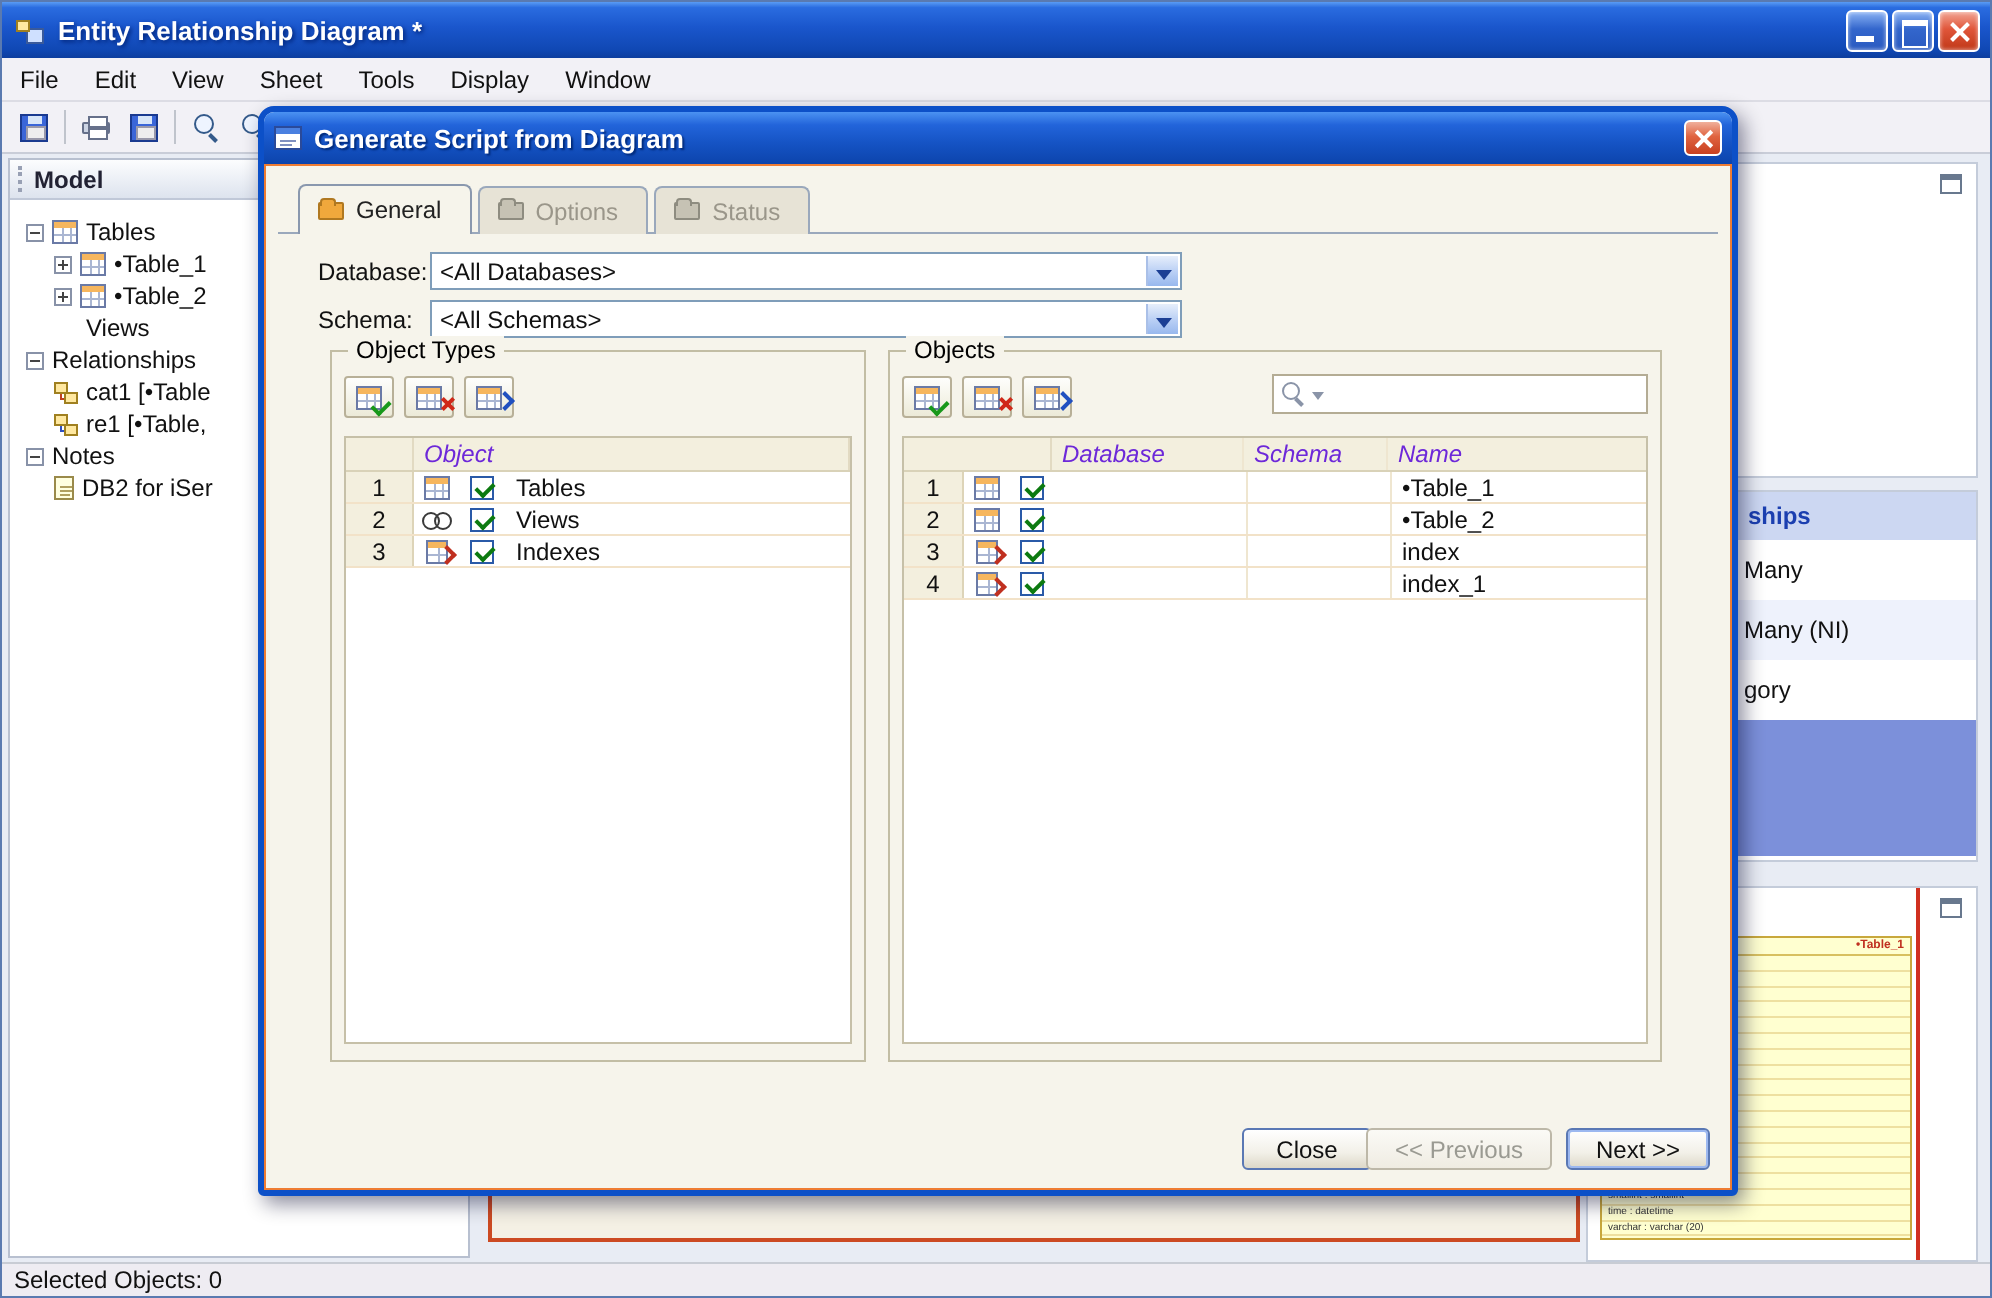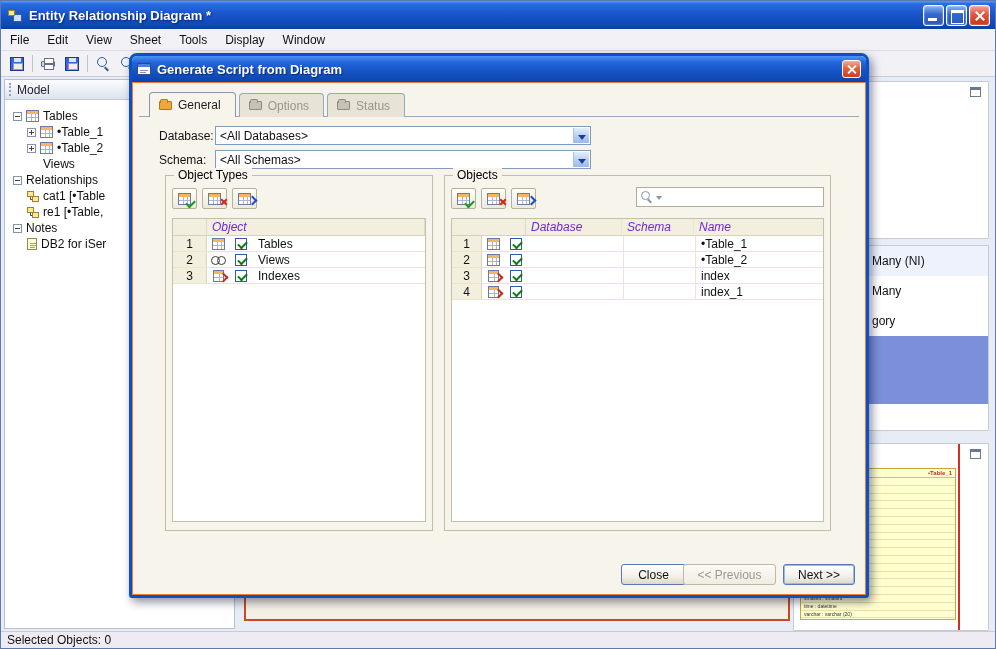--- a/index.html
+++ b/index.html
@@ -27,21 +27,21 @@
   .tbtn { width:24px; height:22px; display:flex; align-items:center; justify-content:center; }
   .tsep { width:1px; height:17px; background:#c0c4cc; margin:0 3px; }
 
   
   .statusbar { position:absolute; left:0; right:0; bottom:0; height:17px; background:#eeecf2; border-top:1px solid #c8ccd4; padding:1px 6px; }
 
   
   .model-panel { position:absolute; left:3px; top:78px; width:231px; height:550px; background:#fff; border:1px solid #b8c0d0; z-index:1; }
   .panel-header { height:20px; background:linear-gradient(180deg,#fcfdfe,#dde3ee); border-bottom:1px solid #c0c8d8; display:flex; align-items:center; padding:0 4px; gap:5px; }
   .grip { width:3px; height:13px; border-left:2px dotted #98a0b4; }
-  .ph-title { flex:1; color:#223; }
+  .ph-title { flex:1; color:#223;font-weight:bold; }
   .ico-panel { width:11px; height:10px; border:1px solid #68788e; border-top:3px solid #68788e; background:#fff; }
   .tree { padding-top:8px; }
   .tnode { height:16px; display:flex; align-items:center; gap:4px; white-space:nowrap; overflow:hidden; }
   .pmbox { width:9px; height:9px; border:1px solid #8892a8; background:#fff; position:relative; flex:none; }
   .pmbox::before { content:""; position:absolute; left:1px; top:3px; width:5px; height:1px; background:#444; }
   .pmbox.plus::after { content:""; position:absolute; left:3px; top:1px; width:1px; height:5px; background:#444; }
 
   
   .ico-table { width:13px; height:12px; flex:none; border:1px solid #6a7aa6; position:relative;
     background:
@@ -256,22 +256,23 @@
           <span>DB2 for iSer</span>
         </div>
     </div>
   </div>
 
   <div class="spanel spanelA">
     <span class="ico-panel panelico-abs"></span>
   </div>
 
   <div class="spanel spanelB">
+    <div class="sb-head">ships</div>
+    <div class="sb-item">Many</div>
     <div class="sb-item alt">Many (NI)</div>
-    <div class="sb-item">Many</div>
     <div class="sb-item">gory</div>
     <div class="sb-sel"></div>
   </div>
 
   <div class="spanel spanelC">
     <span class="ico-panel panelico-abs"></span>
     <div class="entity">
       <div class="entity-title">•Table_1</div>
       <div class="erow">integer_1 : int</div>
       <div class="erow">bigint : bigint</div>

